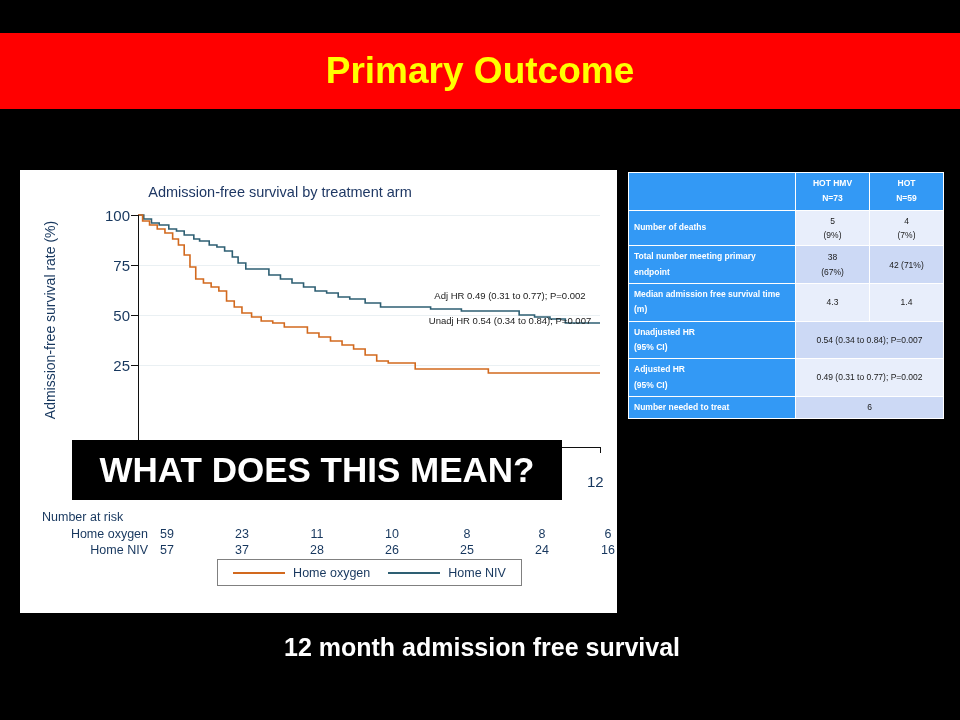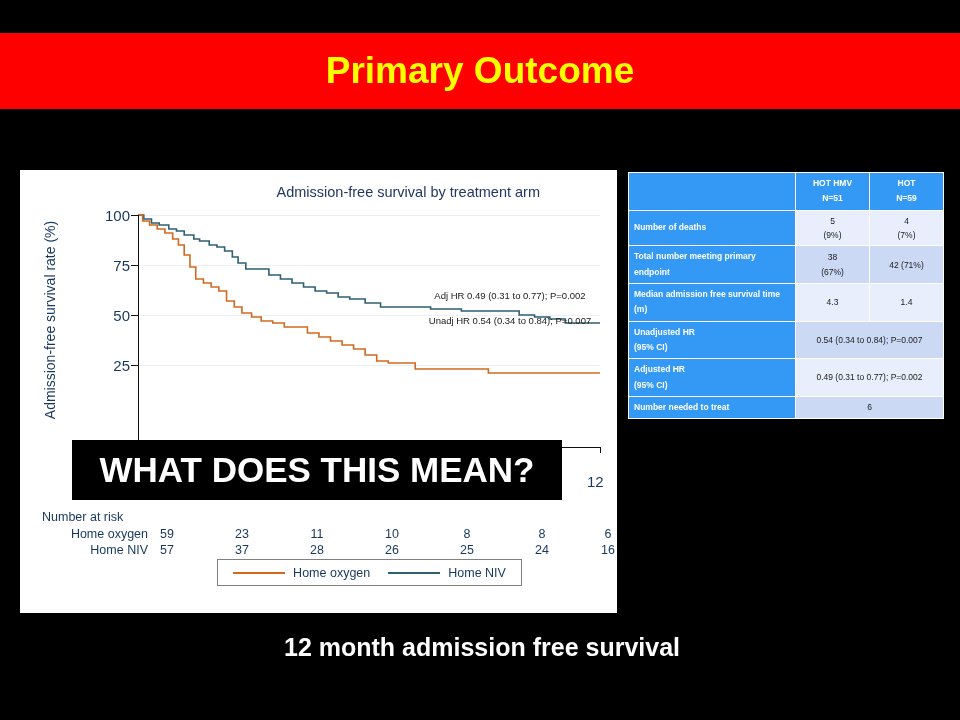--- a/index.html
+++ b/index.html
@@ -37,21 +37,21 @@
   #chart-panel {
     position: absolute;
     left: 20px; top: 170px;
     width: 597px; height: 443px;
     background: #FFFFFF;
   }
   #chart-title {
     position: absolute;
     left: 0; top: 14px;
     width: 520px;
-    text-align: right;
+    text-align: center;
     font-size: 14.5px;
     color: #1F3864;
     white-space: nowrap;
   }
   
   #y-axis-label {
     position: absolute;
     left: -75px; top: 142px;
     width: 210px;
     transform: rotate(-90deg);
@@ -318,21 +318,21 @@
   <div id="overlay-box">
     <div id="overlay-text">WHAT DOES THIS MEAN?</div>
   </div>
 
   <table id="results-table">
     <tbody>
         <tr>
       <th class="hdr-blank"></th>
       <th class="hdr-col">
         <div>HOT HMV</div>
-        <div>N=51</div>
+        <div>N=73</div>
       </th>
       <th class="hdr-col">
         <div>HOT</div>
         <div>N=59</div>
       </th>
     </tr>
 
 
     <tr>
       <td class="rowlabel">Number of deaths</td>

